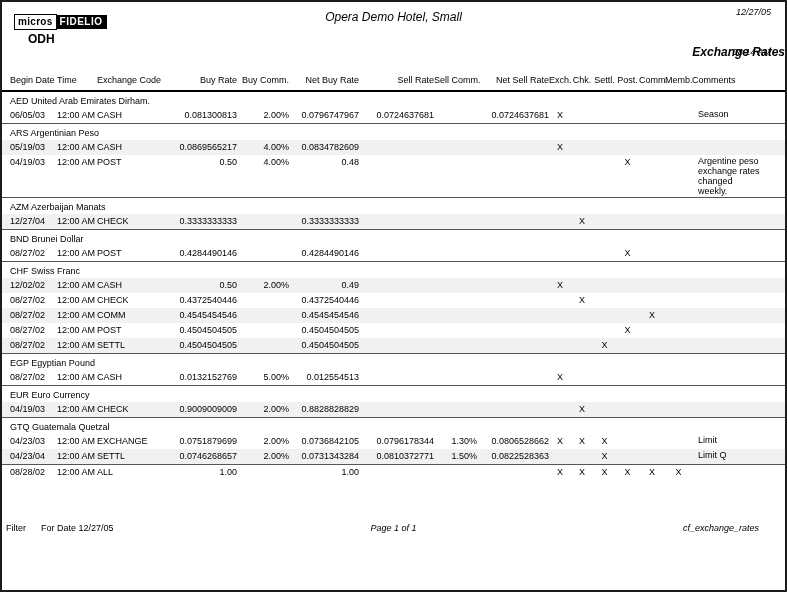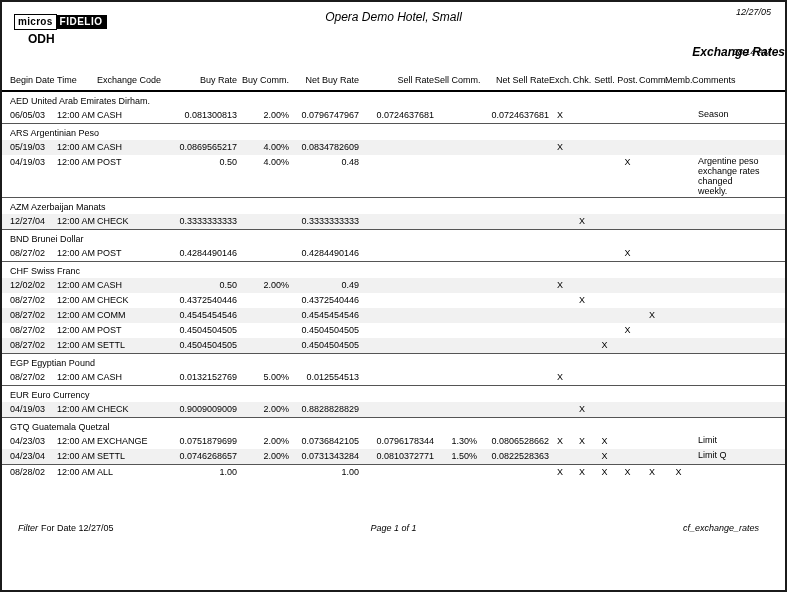--- a/index.html
+++ b/index.html
@@ -26,21 +26,21 @@
   .c.center { text-align:center; }
   .c.comments { white-space:normal; line-height:10px; padding-left:6px; }
   .section { border-top:1px solid #555; }
   .section:first-child { border-top:none; }
   .section-title { font-size:9px; font-weight:normal; line-height:12px; padding:3px 8px 1px 8px; }
   .row { padding:1px 24px 1px 8px; }
   .row.shaded { background:#f1f1f1; }
 
   
   .report-footer { position:absolute; left:0; right:0; top:521px; height:16px; font-size:9px; }
-  .f-filter { position:absolute; left:16px; font-style:italic; }
+  .f-filter { position:absolute; left:4px; }
   .f-date { position:absolute; left:39px; }
   .f-page { position:absolute; left:0; right:0; text-align:center; font-style:italic; }
   .f-report { position:absolute; right:26px; font-style:italic; }
 </style>
 </head>
 <body>
 
 <div class="page">
 
   <div class="report-header">

